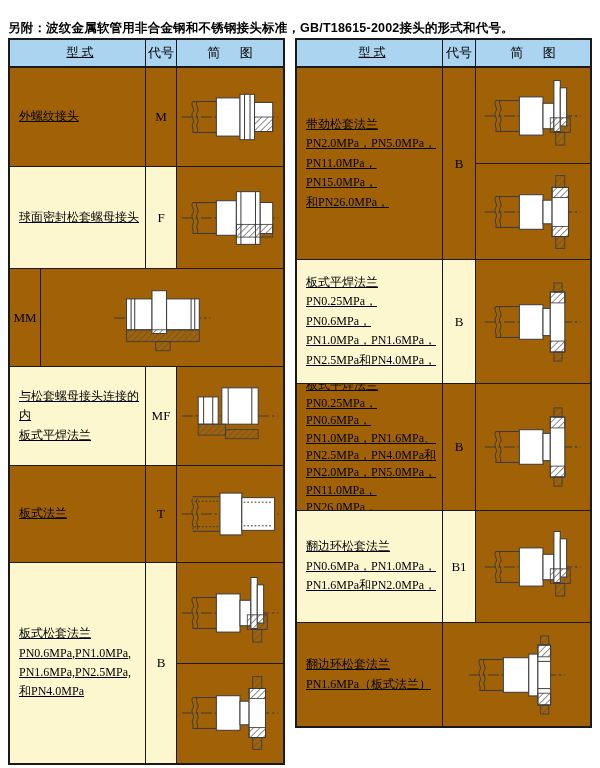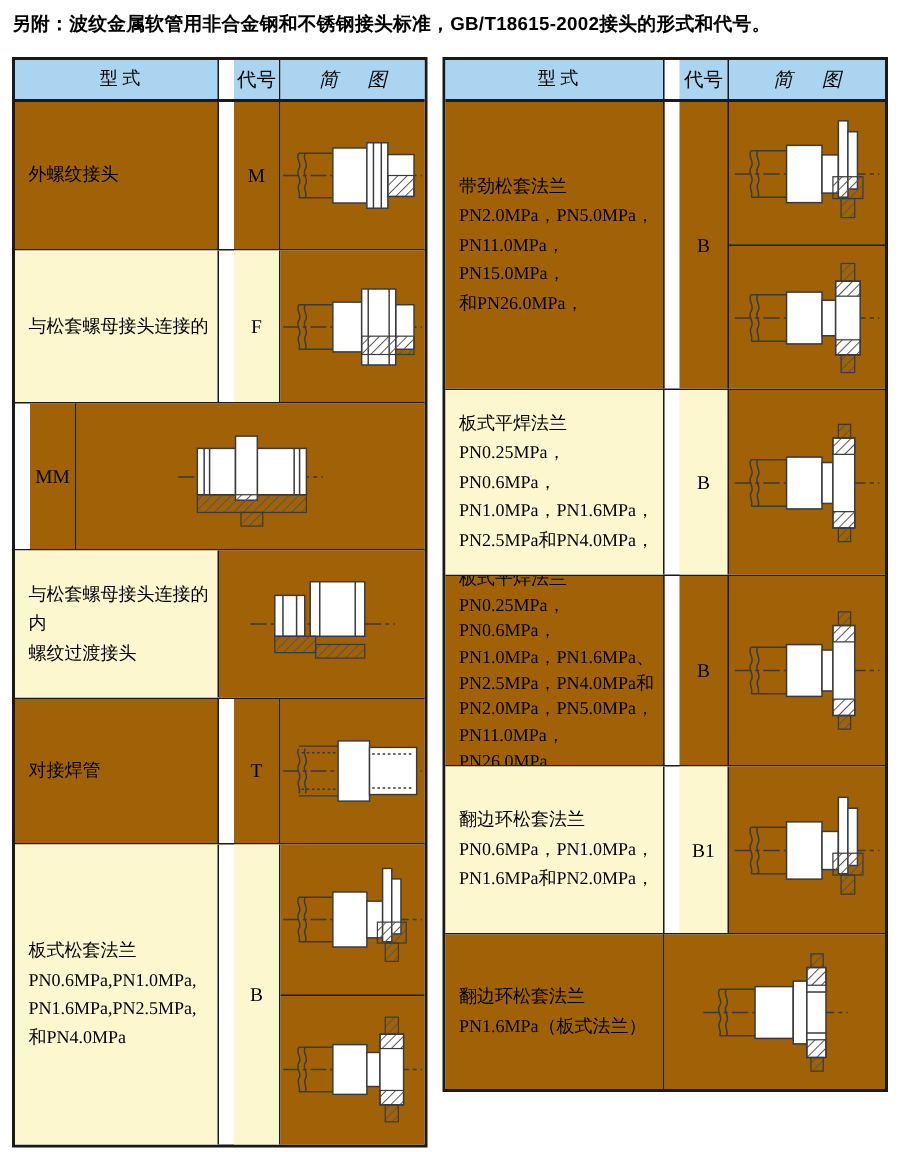--- a/index.html
+++ b/index.html
@@ -1,41 +1,41 @@
 <!DOCTYPE html>
 <html style="--header-bg: #aad4ef; --hl: #fcf7cf; --border: #1a1a1a;"><head>
 <meta charset="utf-8">
 <style>
   * { box-sizing: border-box; margin: 0; padding: 0; }
   html,body { width:600px; height:768px; background:#fff; overflow:hidden; position:relative;
               font-family:"Liberation Serif", serif; color:#000; }
-  .note { position:absolute; left:8px; top:8px; width:586px;
+  .note { position:absolute; left:8px; top:20px; width:586px;
           font-family:"Liberation Sans", sans-serif; font-weight:bold;
           font-size:12.5px; letter-spacing:0.2px; white-space:pre; }
   .table { position:absolute; top:38px; border:2px solid var(--border,#000); background:#fff; }
   .table.left  { left:8px;  width:277px; }
   .table.right { left:295px; width:297px; }
   .row { display:flex; width:100%; border-bottom:1px solid var(--border,#000); }
   .row:last-child { border-bottom:none; }
   .row.header { border-bottom:2px solid var(--border,#000); }
   .cell { border-right:1px solid var(--border,#000); overflow:hidden; background:#a16207; }
   .cell:last-child { border-right:none; }
   .left  .cell.type { flex:0 0 136px; }
   .left  .cell.code { flex:0 0 31px; }
   .left  .cell.diagram { flex:1 1 auto; }
   .right .cell.type { flex:0 0 146px; }
   .right .cell.code { flex:0 0 33px; }
   .right .cell.diagram { flex:1 1 auto; }
   .header .cell { background:var(--header-bg,#aad4ef); display:flex; align-items:center;
                   justify-content:center; font-size:13px; white-space:pre; height:26px; }
   .cell.type { display:flex; align-items:center; padding:6px 4px 6px 9px;
-               font-size:12px; line-height:1.62; white-space:pre-line; }
-  .cell.code { display:flex; align-items:center; justify-content:center; font-size:13px;margin-left:10px; }
+               font-size:12px; line-height:1.62; white-space:pre-line;text-decoration:underline; }
+  .cell.code { display:flex; align-items:center; justify-content:center; font-size:13px; }
   .hl .cell.type, .hl .cell.code { background:var(--hl,#fcf7cf); }
-  .cell.diagram { display:flex; flex-direction:column;font-style:italic; }
+  .cell.diagram { display:flex; flex-direction:column; }
   .diag { flex:1 1 0; min-height:0; display:flex; align-items:center; justify-content:center; }
   .diag + .diag { border-top:1px solid var(--border,#000); }
   .diag svg { display:block; }
 </style>
 </head>
 <body>
 
 <div class="note">另附：波纹金属软管用非合金钢和不锈钢接头标准，GB/T18615-2002接头的形式和代号。</div>
 
 <div class="table left">
@@ -64,21 +64,21 @@
             <rect x="66" y="20" width="16" height="50" stroke="#3a3a3a" stroke-width="1.1" fill="#fff"></rect>
             <line x1="71" y1="20" x2="71" y2="70" stroke="#3a3a3a" stroke-width="1.1" fill="none"></line>
             <line x1="77" y1="20" x2="77" y2="70" stroke="#3a3a3a" stroke-width="1.1" fill="none"></line>
             <rect x="82" y="29" width="20" height="32" stroke="#3a3a3a" stroke-width="1.1" fill="#fff"></rect>
             <rect x="82" y="45" width="20" height="16" fill="url(#hp1)" stroke="#3a3a3a" stroke-width="0.9"></rect>
           </svg>
         </div>
     </div>
   </div>
   <div class="row hl" style="height:102px">
-    <div class="cell type">与松套螺母接头连接的</div>
+    <div class="cell type">球面密封松套螺母接头</div>
     <div class="cell code">F</div>
     <div class="cell diagram">
       <div class="diag">
           <svg width="100" height="84" viewBox="0 0 110 90">
             <defs>
               <pattern id="hp2" width="5" height="5" patternUnits="userSpaceOnUse" patternTransform="rotate(45)">
                 <line x1="0" y1="0" x2="0" y2="5" stroke="#555" stroke-width="1.5"></line>
               </pattern>
             </defs>
             <line x1="2" y1="45" x2="108" y2="45" stroke="#3a3a3a" stroke-width="1.1" fill="none" stroke-dasharray="12 3 3 3"></line>
@@ -115,21 +115,22 @@
             <line x1="91" y1="24" x2="91" y2="58" stroke="#3a3a3a" stroke-width="1.1" fill="none"></line>
             <rect x="44" y="15" width="16" height="47" stroke="#3a3a3a" stroke-width="1.1" fill="#fff"></rect>
             <rect x="16" y="58" width="80" height="13" fill="url(#hp3)" stroke="#3a3a3a" stroke-width="0.9"></rect>
             <rect x="48" y="71" width="16" height="10" fill="url(#hp3)" stroke="#3a3a3a" stroke-width="0.9"></rect>
           </svg>
         </div>
     </div>
   </div>
   <div class="row hl" style="height:99px">
     <div class="cell type">与松套螺母接头连接的内
-螺纹过渡接头</div>
+板式平焊法兰</div>
+    <div class="cell code">MF</div>
     <div class="cell diagram">
       <div class="diag">
           <svg width="100" height="84" viewBox="0 0 110 90">
             <defs>
               <pattern id="hp4" width="5" height="5" patternUnits="userSpaceOnUse" patternTransform="rotate(45)">
                 <line x1="0" y1="0" x2="0" y2="5" stroke="#555" stroke-width="1.5"></line>
               </pattern>
             </defs>
             <line x1="2" y1="45" x2="108" y2="45" stroke="#3a3a3a" stroke-width="1.1" fill="none" stroke-dasharray="12 3 3 3"></line>
             <rect x="20" y="24" width="22" height="30" stroke="#3a3a3a" stroke-width="1.1" fill="#fff"></rect>
@@ -138,21 +139,21 @@
             <rect x="46" y="14" width="40" height="40" stroke="#3a3a3a" stroke-width="1.1" fill="#fff"></rect>
             <line x1="53" y1="14" x2="53" y2="54" stroke="#3a3a3a" stroke-width="1.1" fill="none"></line>
             <line x1="79" y1="14" x2="79" y2="54" stroke="#3a3a3a" stroke-width="1.1" fill="none"></line>
             <rect x="20" y="54" width="30" height="12" fill="url(#hp4)" stroke="#3a3a3a" stroke-width="0.9"></rect>
             <rect x="50" y="60" width="36" height="10" fill="url(#hp4)" stroke="#3a3a3a" stroke-width="0.9"></rect>
           </svg>
         </div>
     </div>
   </div>
   <div class="row" style="height:97px">
-    <div class="cell type">对接焊管</div>
+    <div class="cell type">板式法兰</div>
     <div class="cell code">T</div>
     <div class="cell diagram">
       <div class="diag">
           <svg width="100" height="84" viewBox="0 0 110 90">
             <defs>
               <pattern id="hp5" width="5" height="5" patternUnits="userSpaceOnUse" patternTransform="rotate(45)">
                 <line x1="0" y1="0" x2="0" y2="5" stroke="#555" stroke-width="1.5"></line>
               </pattern>
             </defs>
             <line x1="2" y1="45" x2="108" y2="45" stroke="#3a3a3a" stroke-width="1.1" fill="none" stroke-dasharray="12 3 3 3"></line>

